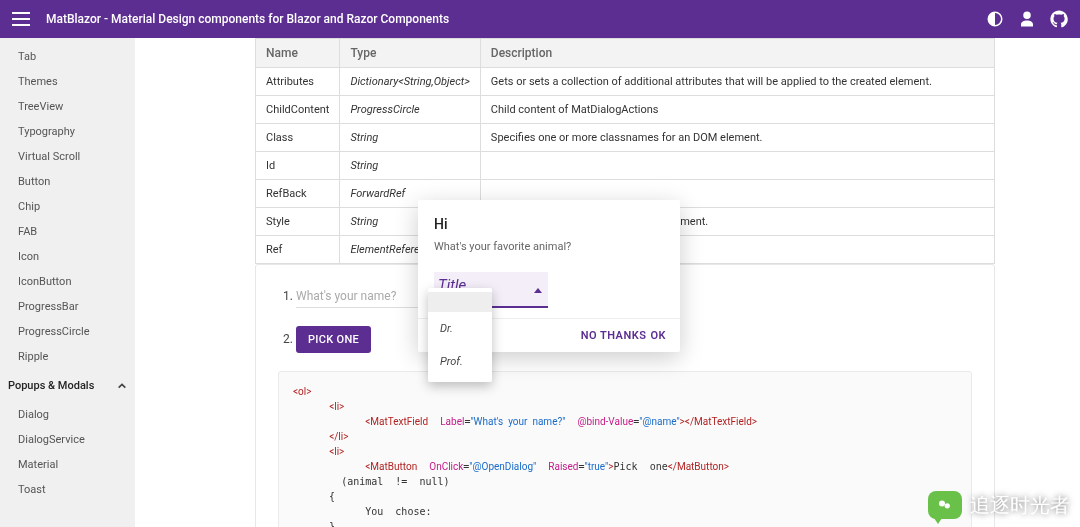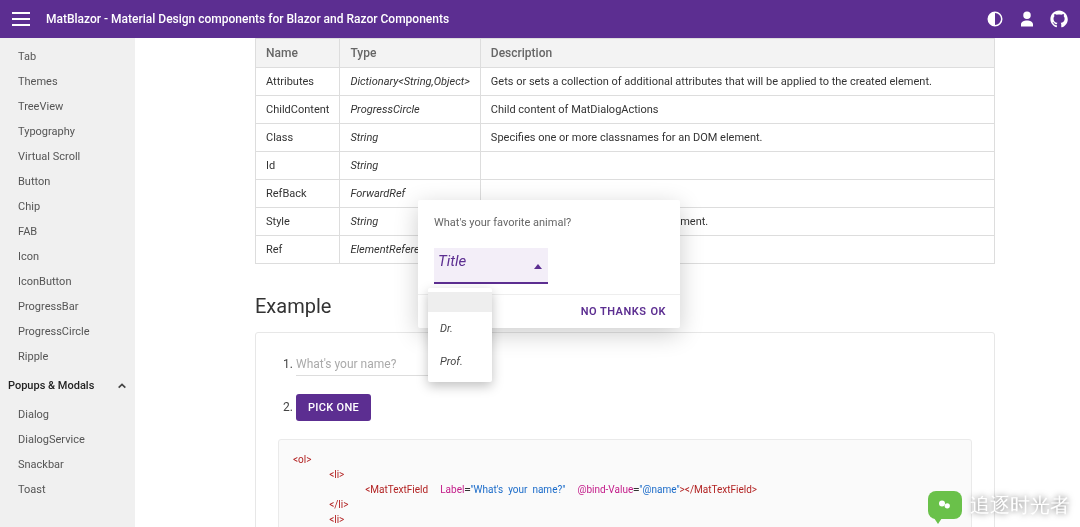--- a/index.html
+++ b/index.html
@@ -107,21 +107,21 @@
       </div>
     <div class="side-header">
         <span>Popups &amp; Modals</span>
         <svg viewBox="0 0 12 12">
           <polyline points="2,8 6,4 10,8"></polyline>
         </svg>
       </div>
     <div id="gC">
         <div class="side-item">Dialog</div>
         <div class="side-item">DialogService</div>
-        <div class="side-item">Snackbar</div>
+        <div class="side-item">Material</div>
         <div class="side-item">Toast</div>
       </div>
   </div>
 
   <div class="main">
     <div class="content-inner">
       <table class="props">
         <thead>
             <tr id="thead-row">
               <th>Name</th>
@@ -161,21 +161,20 @@
               <td>Specifies an inline style for an DOM element.</td>
             </tr>
             <tr>
               <td>Ref</td>
               <td>ElementReference</td>
               <td></td>
             </tr>
           </tbody>
       </table>
 
-      <h2 class="ex">Example</h2>
       <div class="example-card">
         <ol class="demo">
           <li><input class="name-input" placeholder="What's your name?" style=""></li>
           <li><button class="pick-btn">PICK ONE</button></li>
         </ol>
         <div class="code-block"><span class="tag">&lt;ol&gt;</span>
       <span class="tag">&lt;li&gt;</span>
             <span class="tag">&lt;MatTextField</span>  <span class="attr">Label</span>=<span class="val">"What's  your  name?"</span>  <span class="attr">@bind-Value</span>=<span class="val">"@name"</span><span class="tag">&gt;&lt;/MatTextField&gt;</span>
       <span class="tag">&lt;/li&gt;</span>
       <span class="tag">&lt;li&gt;</span>
@@ -186,20 +185,21 @@
       }
 
   =</div>
       </div>
     </div>
   </div>
 </div>
 
 <div class="dialog">
   <div class="dialog-body">
+    <h3>Hi</h3>
     <p>What's your favorite animal?</p>
     <div class="select-wrap">
       <div class="select-field"></div>
       <span class="select-label">Title</span>
       <span class="select-arrow">
           <span style="width:0;height:0;border-left:4px solid transparent;border-right:4px solid transparent;border-bottom:5px solid #5c2e91;display:block;"></span>
         </span>
     </div>
   </div>
   <div class="dialog-actions">

